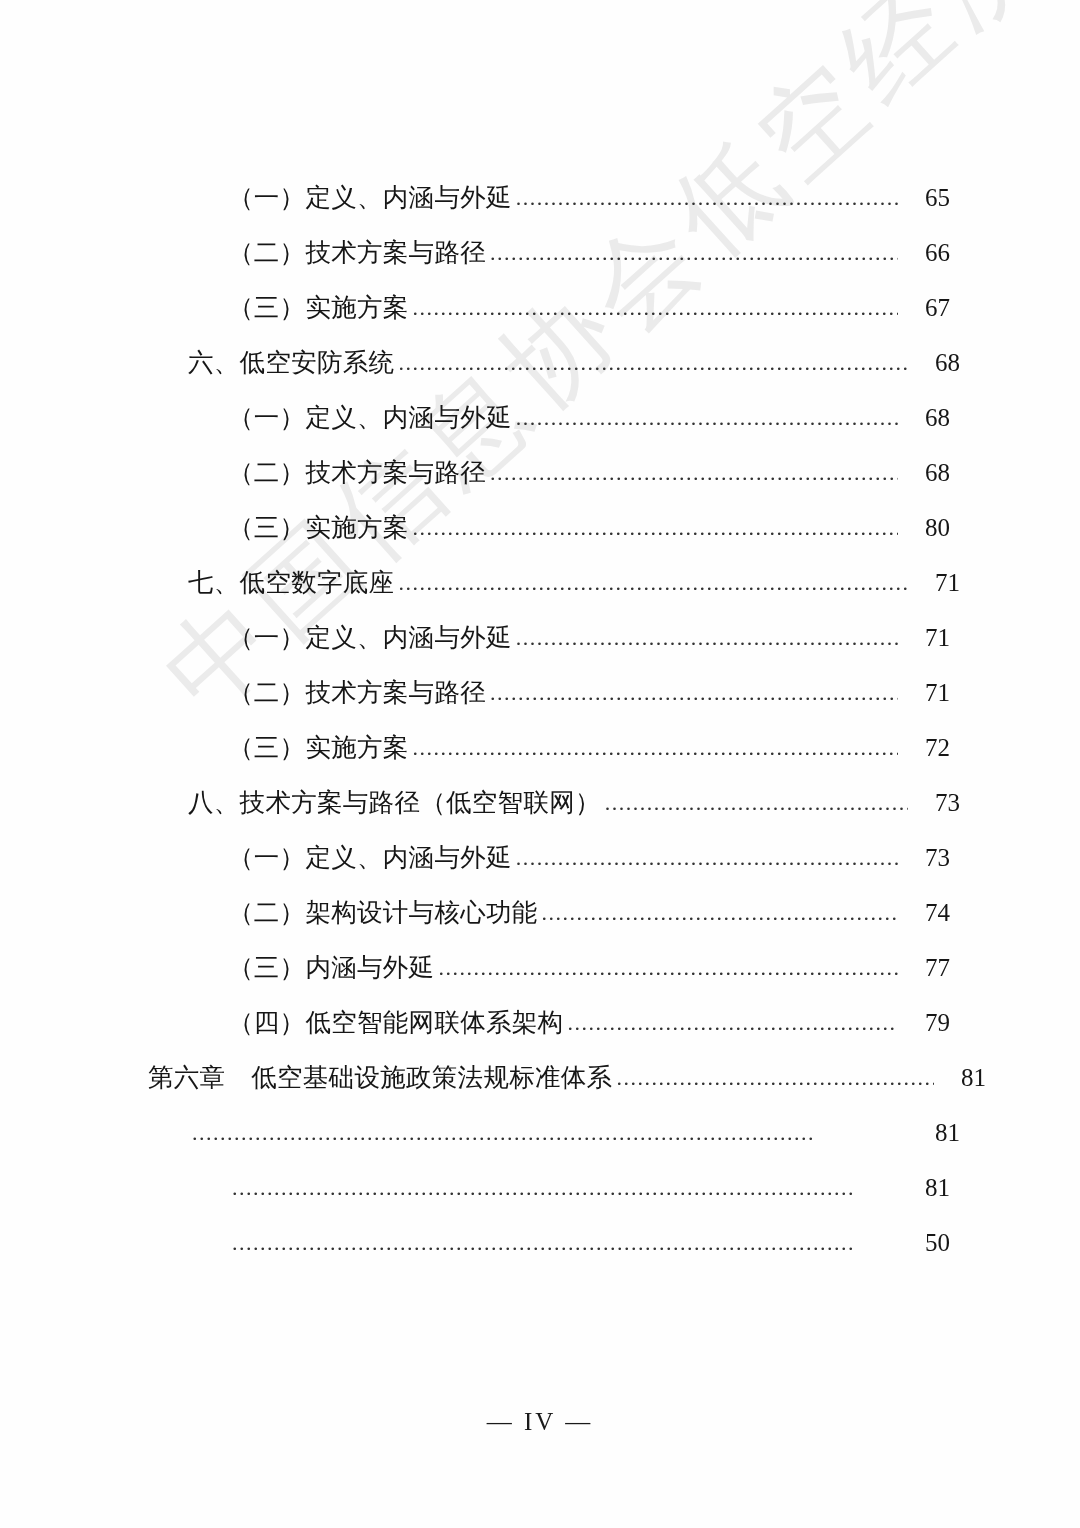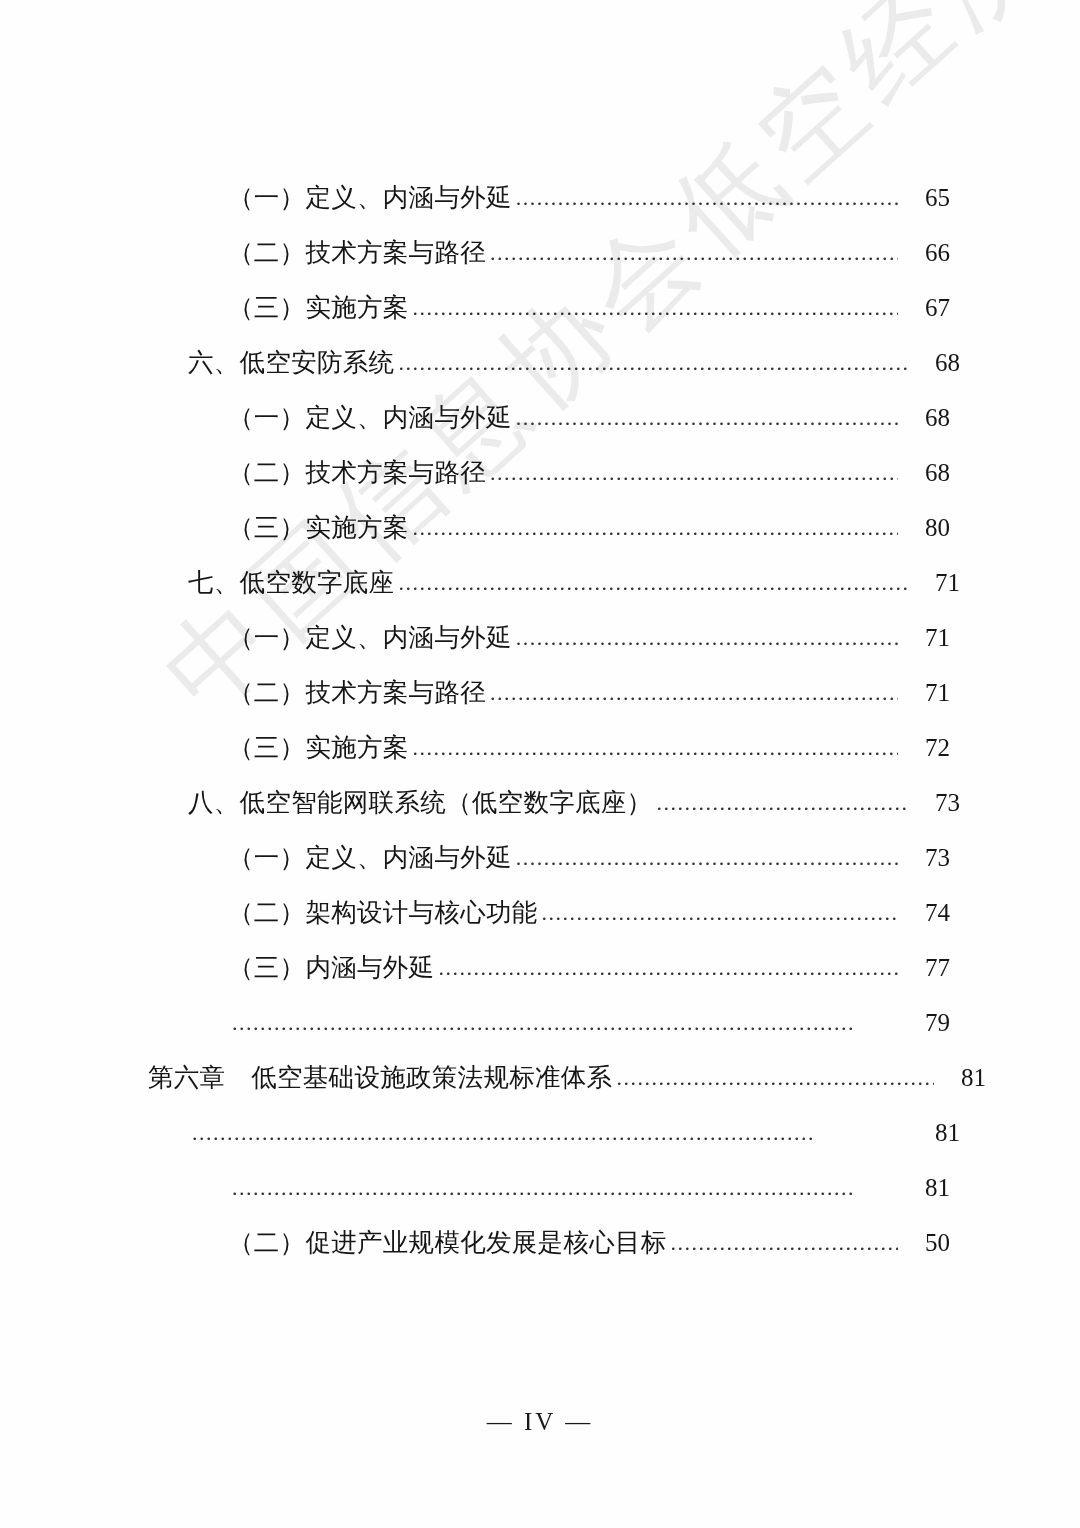--- a/index.html
+++ b/index.html
@@ -167,58 +167,58 @@
         <span class="label">（二）技术方案与路径</span>
         <span class="dots">.........................................................................................</span>
         <span class="page-no">71</span>
       </div>
       <div class="toc-row lvl-2">
         <span class="label">（三）实施方案</span>
         <span class="dots">.........................................................................................</span>
         <span class="page-no">72</span>
       </div>
       <div class="toc-row lvl-1">
-        <span class="label">八、低空智能网联系统（低空数字底座）</span>
+        <span class="label">八、技术方案与路径（低空智联网）</span>
         <span class="dots">.........................................................................................</span>
         <span class="page-no">73</span>
       </div>
       <div class="toc-row lvl-2">
         <span class="label">（一）定义、内涵与外延</span>
         <span class="dots">.........................................................................................</span>
         <span class="page-no">73</span>
       </div>
       <div class="toc-row lvl-2">
         <span class="label">（二）架构设计与核心功能</span>
         <span class="dots">.........................................................................................</span>
         <span class="page-no">74</span>
       </div>
       <div class="toc-row lvl-2">
         <span class="label">（三）内涵与外延</span>
         <span class="dots">.........................................................................................</span>
         <span class="page-no">77</span>
       </div>
       <div class="toc-row lvl-2">
+        <span class="label">（四）低空智能网联体系架构</span>
         <span class="dots">.........................................................................................</span>
         <span class="page-no">79</span>
       </div>
       <div class="toc-row lvl-chapter">
         <span class="label">第六章　低空基础设施政策法规标准体系</span>
         <span class="dots">.........................................................................................</span>
         <span class="page-no">81</span>
       </div>
       <div class="toc-row lvl-1">
         <span class="dots">.........................................................................................</span>
         <span class="page-no">81</span>
       </div>
       <div class="toc-row lvl-2">
         <span class="dots">.........................................................................................</span>
         <span class="page-no">81</span>
       </div>
       <div class="toc-row lvl-2">
-        <span class="label">（二）促进产业规模化发展是核心目标</span>
         <span class="dots">.........................................................................................</span>
         <span class="page-no">50</span>
       </div>
     </div>
 
   <div class="footer">— IV —</div>
 
 </div>
 
 </body></html>

